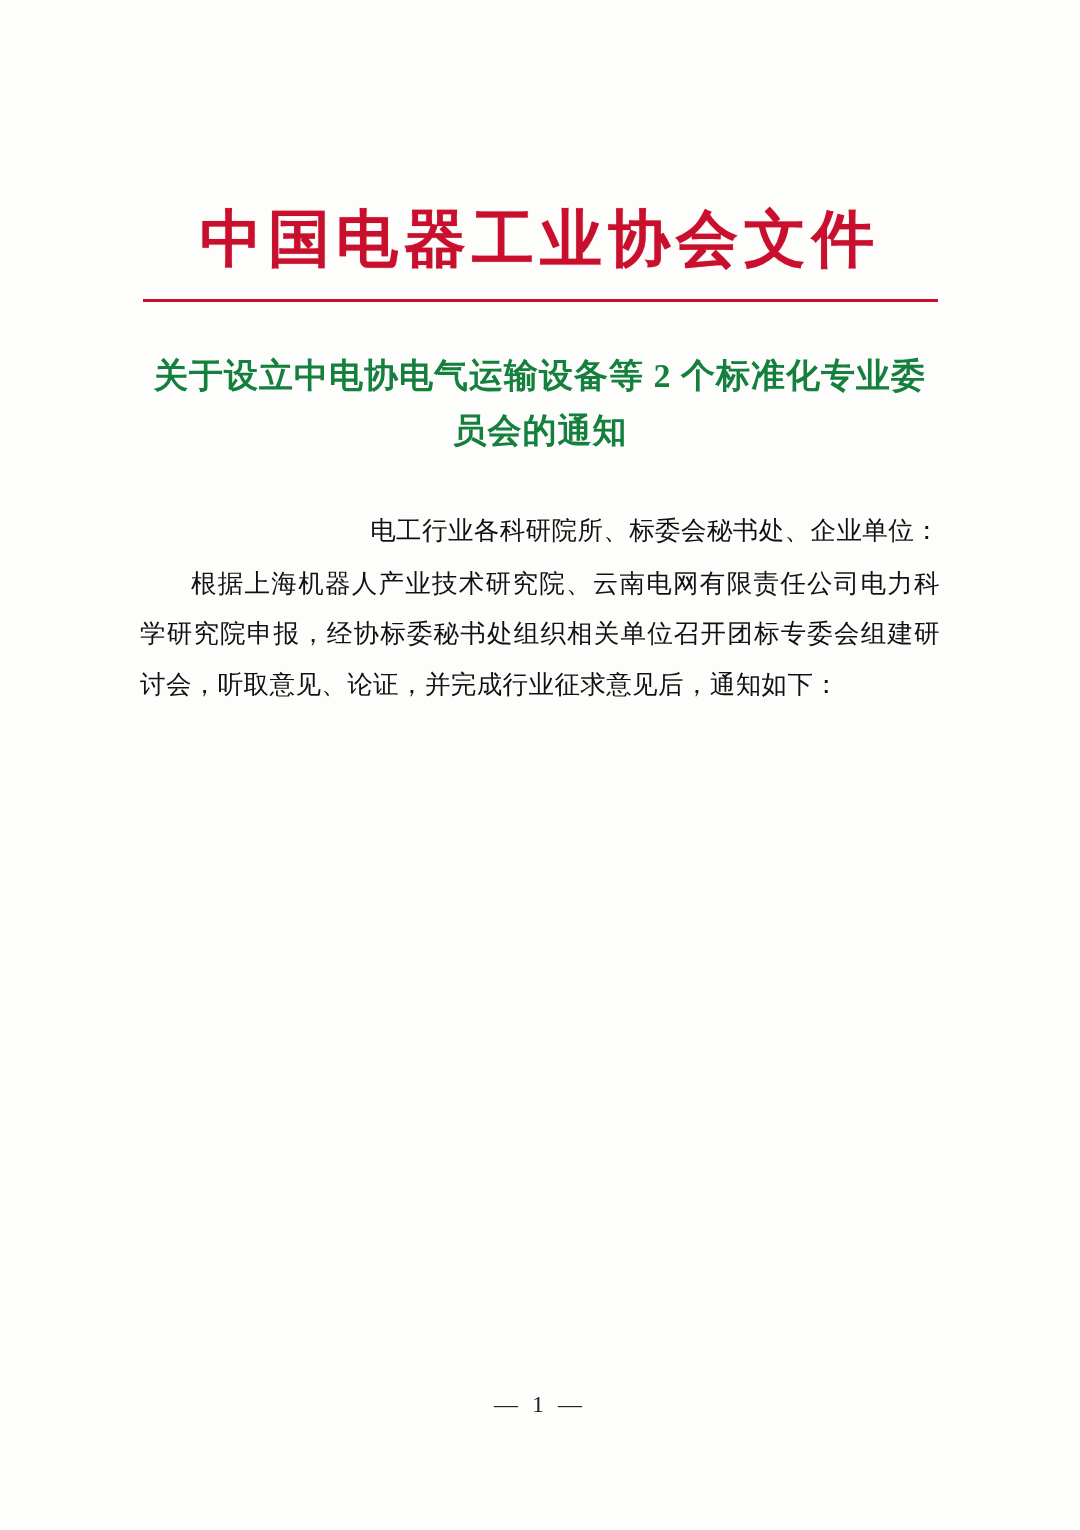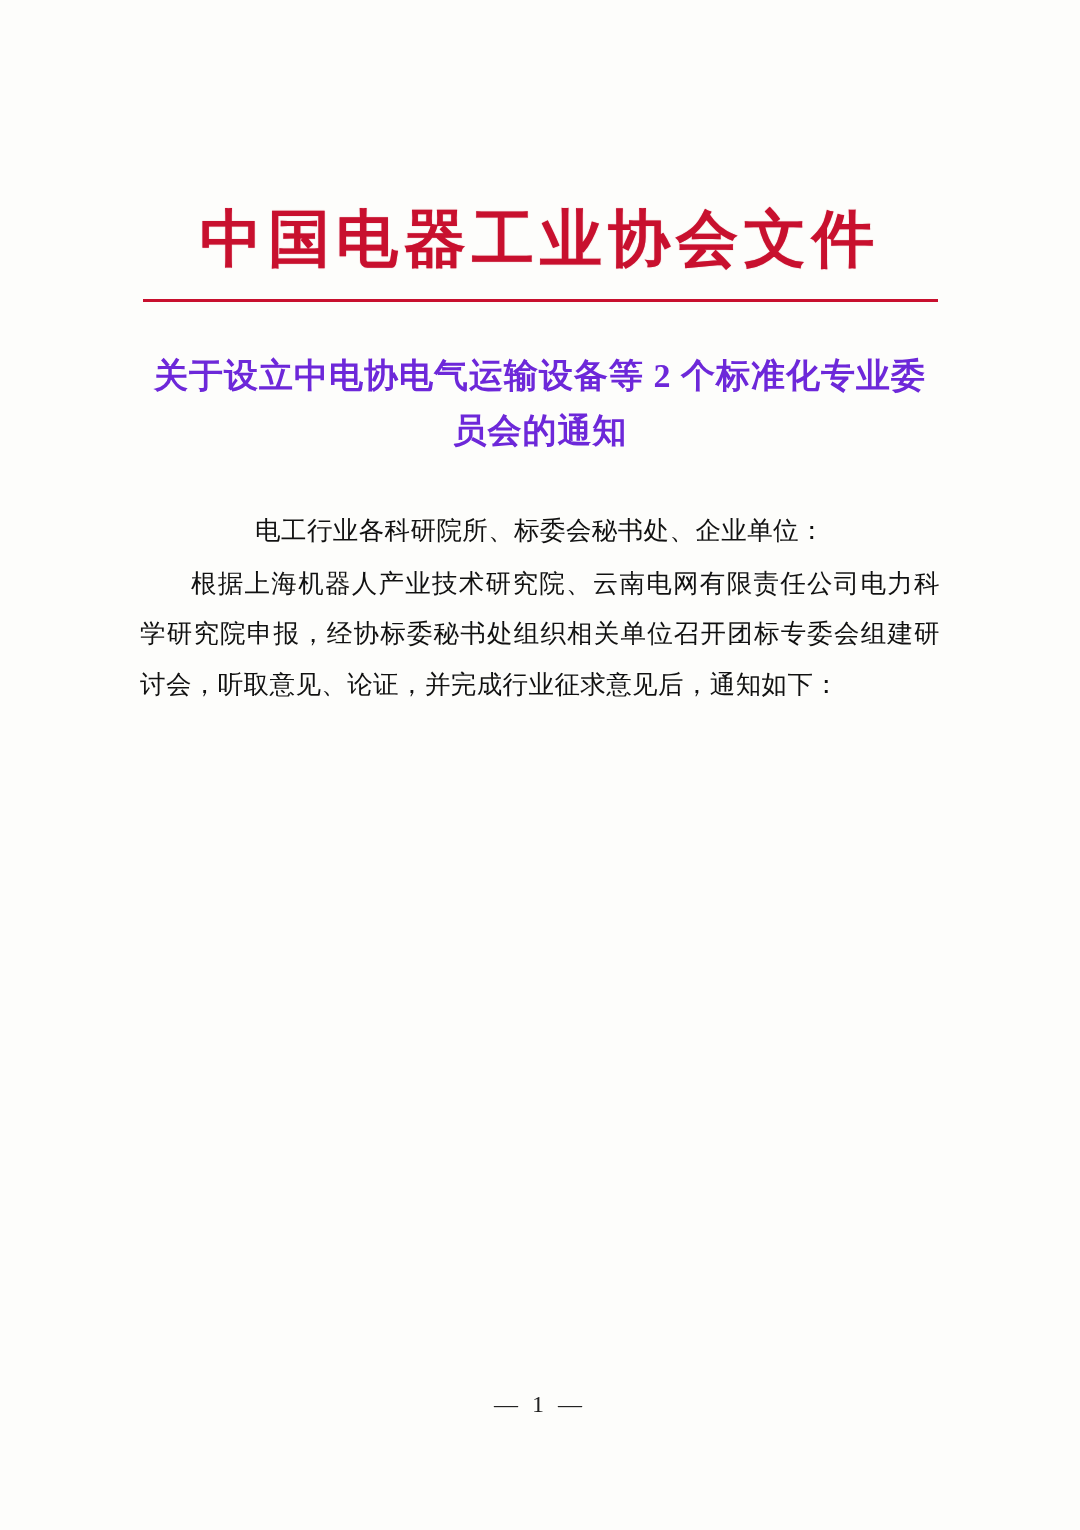--- a/index.html
+++ b/index.html
@@ -49,34 +49,34 @@
     margin: 26px auto 0 auto;
     width: 795px;
     height: 3px;
     background: #c8102e;
   }
   .title {
     margin-top: 46px;
     text-align: center;
     font-size: 34px;
     font-weight: bold;
-    color: #6d28d9;
+    color: #15803d;
     line-height: 1.62;
     letter-spacing: 1px;
     padding: 0 14px;
   }
   .body-text {
     margin-top: 48px;
     font-size: 25.5px;
     color: #111;
     line-height: 1.98;
     letter-spacing: 0.4px;
   }
   .salutation {
-    text-align: center;
+    text-align: right;
   }
   .para {
     text-align: justify;
     text-align-last: left;
     text-justify: inter-ideograph;
     text-indent: 2em;
     margin-top: 2px;
     font-family: Liberation Serif, serif;
   }
   .page-number {

